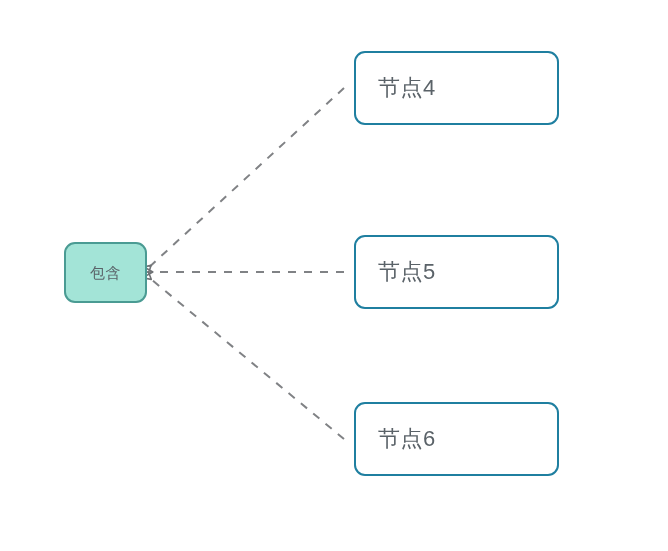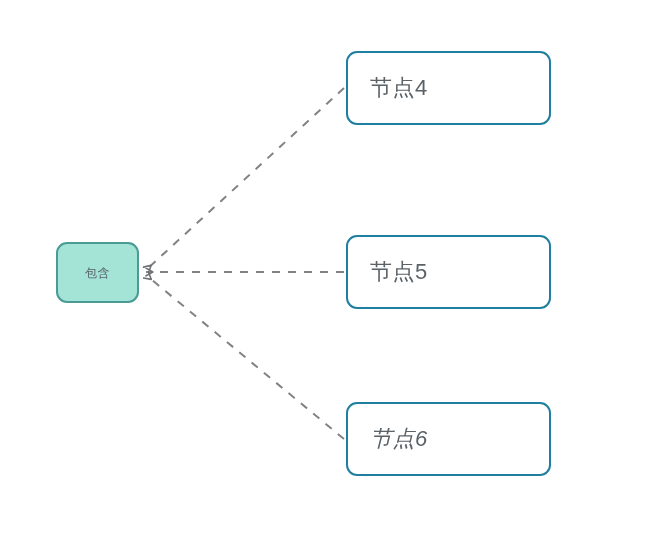--- a/index.html
+++ b/index.html
@@ -23,54 +23,55 @@
     top: 0;
     width: 668px;
     height: 551px;
   }
   .node {
     position: absolute;
     box-sizing: border-box;
     display: flex;
     align-items: center;
     border-radius: 11px;
+    margin-left: 8px;
   }
   .node-label {
     font-size: 22px;
     line-height: 1;
     color: #5a6268;
     white-space: nowrap;
     letter-spacing: 0.5px;
   }
   
   .node-source {
     left: 56px;
     top: 242px;
     width: 83px;
     height: 61px;
     background: #a3e4d7;
     border: 2px solid #4a9b93;
     justify-content: center;
   }
   .node-source .node-label {
-    font-size: 12px;
+    font-size: 15px;
   }
   
   .node-target {
     left: 346px;
     width: 205px;
     height: 74px;
     background: #ffffff;
     border: 2px solid #1f7fa0;
     justify-content: flex-start;
     padding-left: 22px;
   }
   #node-4 { top: 51px; }
   #node-5 { top: 235px; text-align: right; }
-  #node-6 { top: 402px; font-style: italic; }
+  #node-6 { top: 402px; }
 </style>
 </head>
 <body>
 
 <div id="canvas">
 
   <svg id="edge-layer" viewBox="0 0 668 551" width="668" height="551" xmlns="http://www.w3.org/2000/svg">
     <defs>
       <marker id="arrow-left" markerWidth="9" markerHeight="9" refX="8" refY="4.5" orient="auto-start-reverse" markerUnits="userSpaceOnUse">
         <path d="M 8,0.6 L 1.2,4.5 L 8,8.4" fill="none" stroke="#6f7275" stroke-width="1.6" stroke-linecap="round" stroke-linejoin="round"></path>

